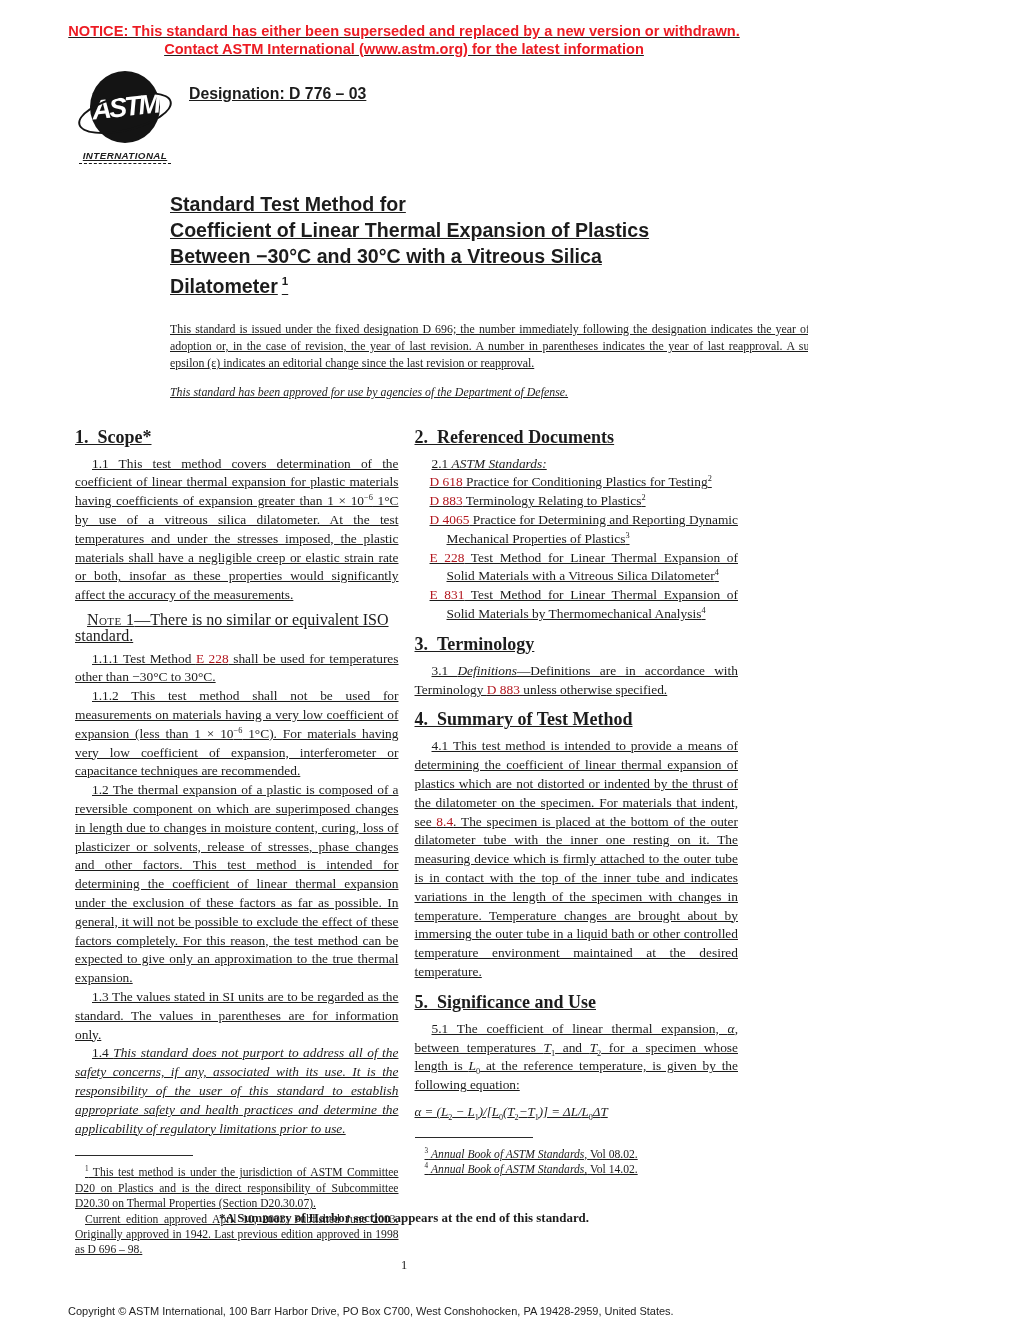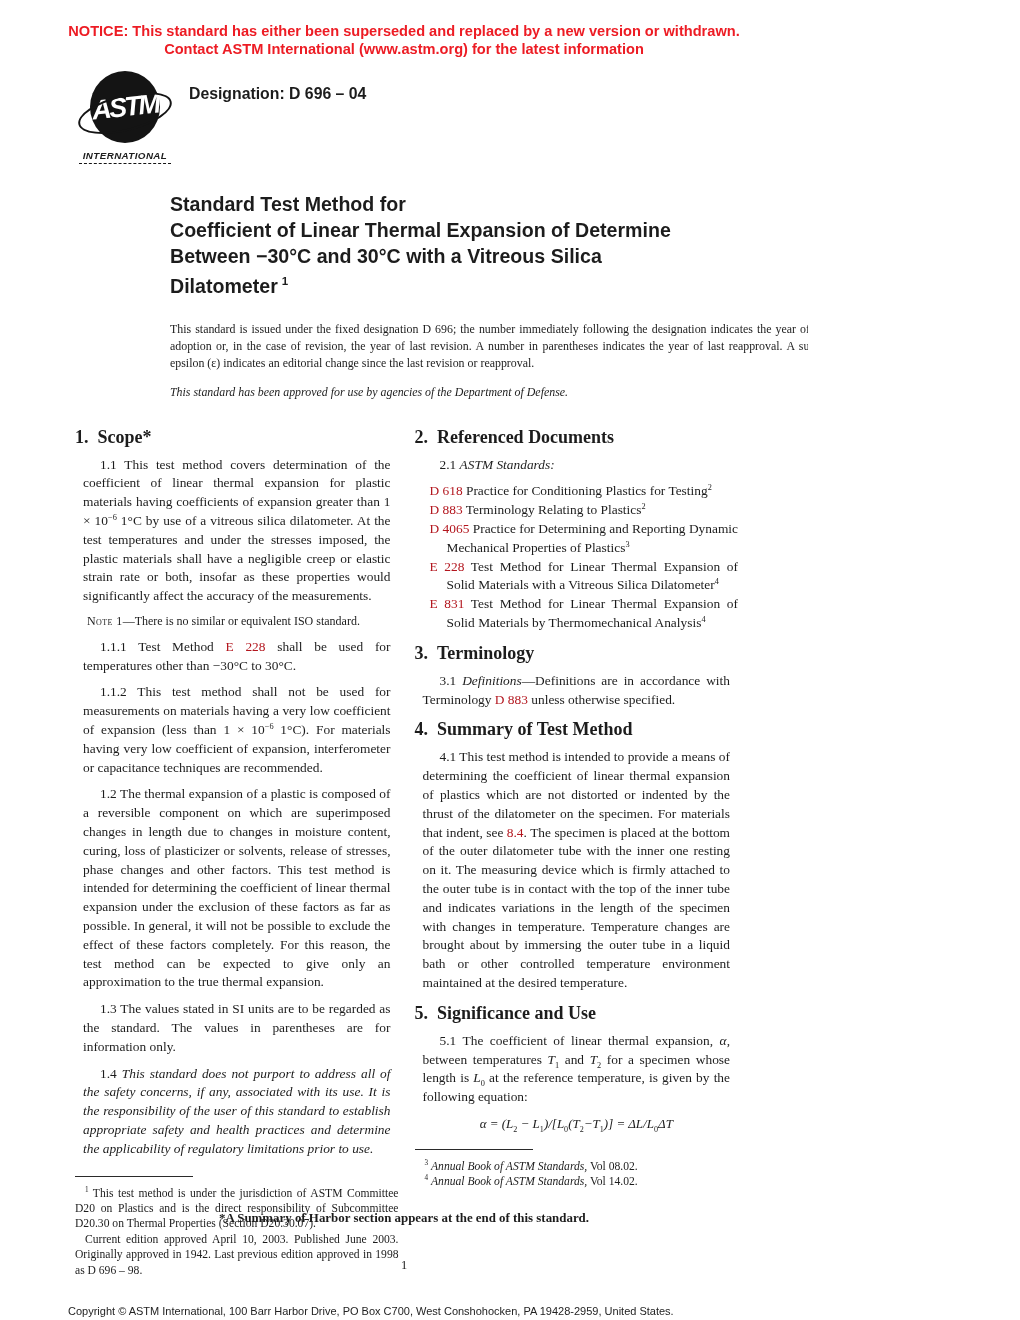--- a/index.html
+++ b/index.html
@@ -2,21 +2,21 @@
 <html style="--notice-red: #ed1c24; --link-red: #b3161e; --ink: #1c1c1c;"><head>
 <meta charset="utf-8">
 <style>
   :root{
     --notice-red:#ed1c24;
     --link-red:#b3161e;
     --ink:#1c1c1c;
   }
   html,body{margin:0;padding:0;background:#ffffff;}
   .page{position:relative;width:808px;height:1320px;background:#fff;overflow:hidden;
-        font-family:"Liberation Serif",serif;color:var(--ink);}
+        font-family:"Liberation Serif",serif;color:var(--ink);text-decoration:underline;}
   
   .notice{padding-top:23px;text-align:center;font-family:"Liberation Sans",sans-serif;
           font-weight:bold;font-size:14.6px;line-height:17.5px;color:var(--notice-red);}
   
   .header-row{display:flex;align-items:flex-start;margin:13px 0 0 73px;}
   .logo{width:104px;text-align:center;}
   .logo-wrap{position:relative;width:92px;height:76px;margin:0 auto;}
   .logo-circle{position:absolute;left:11px;top:0;width:70px;height:72px;border-radius:50%;
                background:#141414;display:flex;align-items:center;justify-content:center;}
   .logo-astm{color:#fff;font-family:"Liberation Sans",sans-serif;font-weight:bold;
@@ -33,24 +33,24 @@
                font-size:19.6px;line-height:25.8px;}
   .title-sup{vertical-align:super;font-size:11.5px;margin-left:4px;}
   
   .issue{margin:21px 0 0 170px;width:681px;font-size:11.9px;line-height:17.3px;text-align:justify;}
   .dod{margin:12px 0 0 170px;font-style:italic;font-size:11.9px;}
   
   .columns{display:flex;gap:16px;margin:27px 70px 0 75px;}
   .col{width:431px;}
   .sec-h{font-size:18px;font-weight:bold;margin:10px 0 7px;}
   .col > .sec-h:first-child{margin-top:0;}
-  .para{font-size:13.4px;line-height:18.8px;text-align:justify;text-indent:17px;margin:8px;}
-  .note{font-size:12px;line-height:15.8px;text-indent:12px;margin:7px 0 6px;}
+  .para{font-size:13.4px;line-height:18.8px;text-align:justify;text-indent:17px;margin:0;}
+  .note{font-size:16px;line-height:15.8px;text-indent:12px;margin:7px 0 6px;}
   .ref{font-size:13.4px;line-height:18.8px;text-align:justify;padding-left:32px;text-indent:-17px;margin:0;}
-  .eq{font-size:13px;text-align:center;margin:9px 0 5px;}
+  .eq{font-size:13px;text-align:left;margin:9px 0 5px;}
   .frule{border-top:1.3px solid #2a2a2a;width:118px;margin:17px 0 9px;}
   .fn{font-size:11.6px;line-height:15.4px;text-align:justify;text-indent:10px;margin:0;}
   
   .sup{vertical-align:super;font-size:.62em;line-height:0;}
   .sub{vertical-align:sub;font-size:.62em;line-height:0;}
   .seg-i{font-style:italic;}
   .seg-link{color:var(--link-red);}
   .seg-sc{font-variant:small-caps;letter-spacing:.4px;}
   
   .footer-summary{position:absolute;left:0;right:0;top:1211px;text-align:center;font-weight:bold;
@@ -72,26 +72,26 @@
   <div class="header-row">
     <div class="logo">
       <div class="logo-wrap">
         <div class="logo-circle">
           <span class="logo-astm">ASTM</span>
         </div>
         <div class="logo-orbit"></div>
       </div>
       <div class="logo-intl">INTERNATIONAL</div>
     </div>
-    <div class="designation">Designation: D 696 – 04</div>
+    <div class="designation">Designation: D 776 – 03</div>
   </div>
 
   <div class="title-block">
     <div>Standard Test Method for</div>
-    <div>Coefficient of Linear Thermal Expansion of Determine</div>
+    <div>Coefficient of Linear Thermal Expansion of Plastics</div>
     <div><span>Between −30°C and 30°C with a Vitreous Silica Dilatometer</span><span class="title-sup">1</span></div>
   </div>
 
   <p class="issue">This standard is issued under the fixed designation D 696; the number immediately following the designation indicates the year of original adoption or, in the case of revision, the year of last revision. A number in parentheses indicates the year of last reapproval. A superscript epsilon (ε) indicates an editorial change since the last revision or reapproval.</p>
   <p class="dod">This standard has been approved for use by agencies of the Department of Defense.</p>
 
   <div class="columns">
     <div class="col" id="col-left">
         <h2 class="sec-h"><span>1. Scope*</span></h2>
         <p class="para"><span>1.1 This test method covers determination of the coefficient of linear thermal expansion for plastic materials having coefficients of expansion greater than 1 × 10</span><span class="sup">−6</span><span> 1°C by use of a vitreous silica dilatometer. At the test temperatures and under the stresses imposed, the plastic materials shall have a negligible creep or elastic strain rate or both, insofar as these properties would significantly affect the accuracy of the measurements.</span></p>

